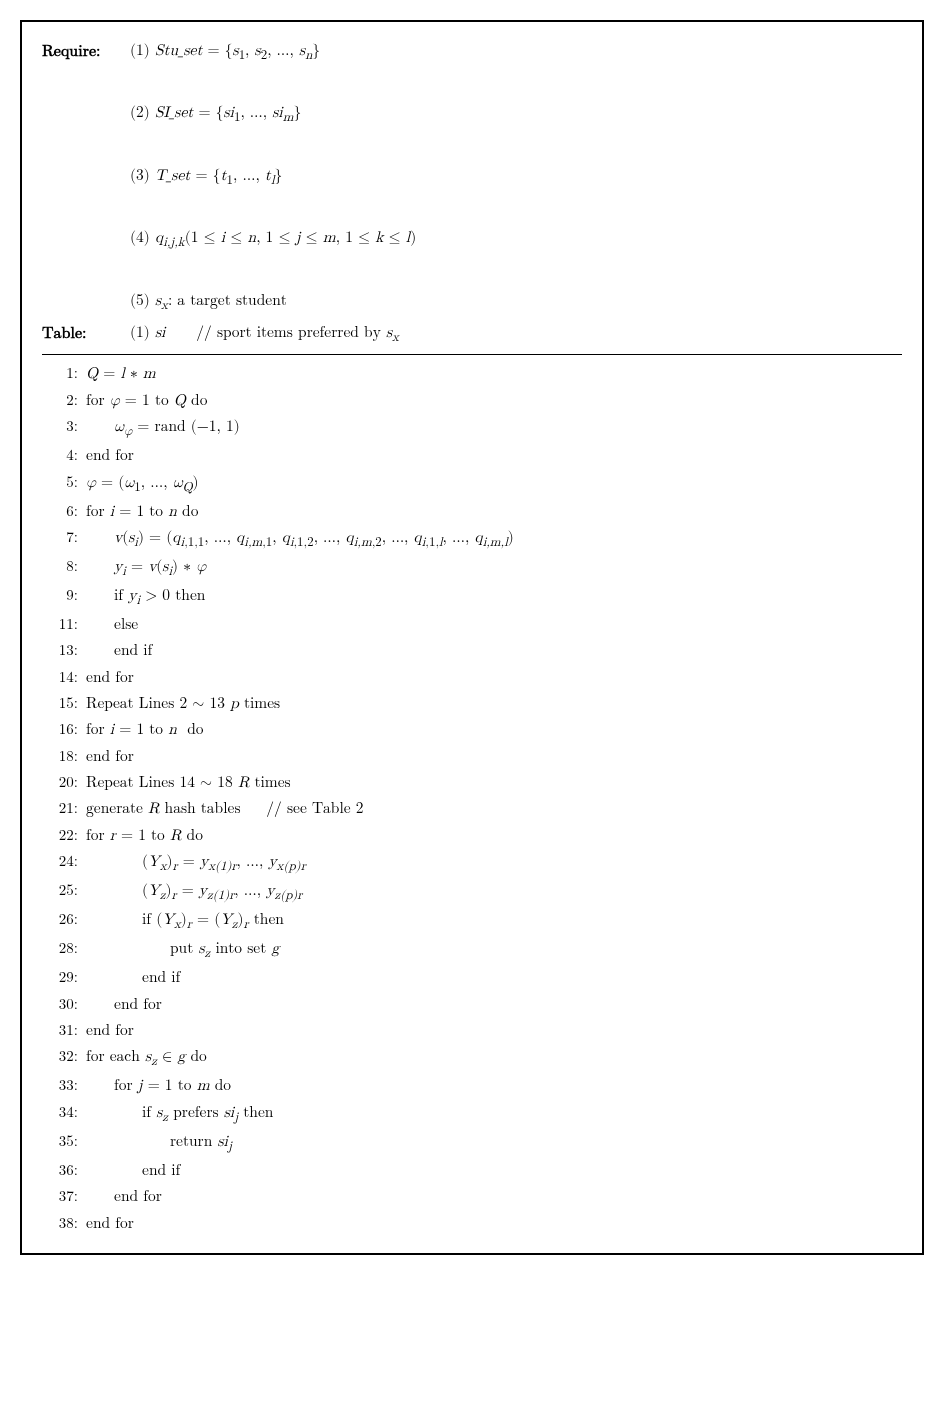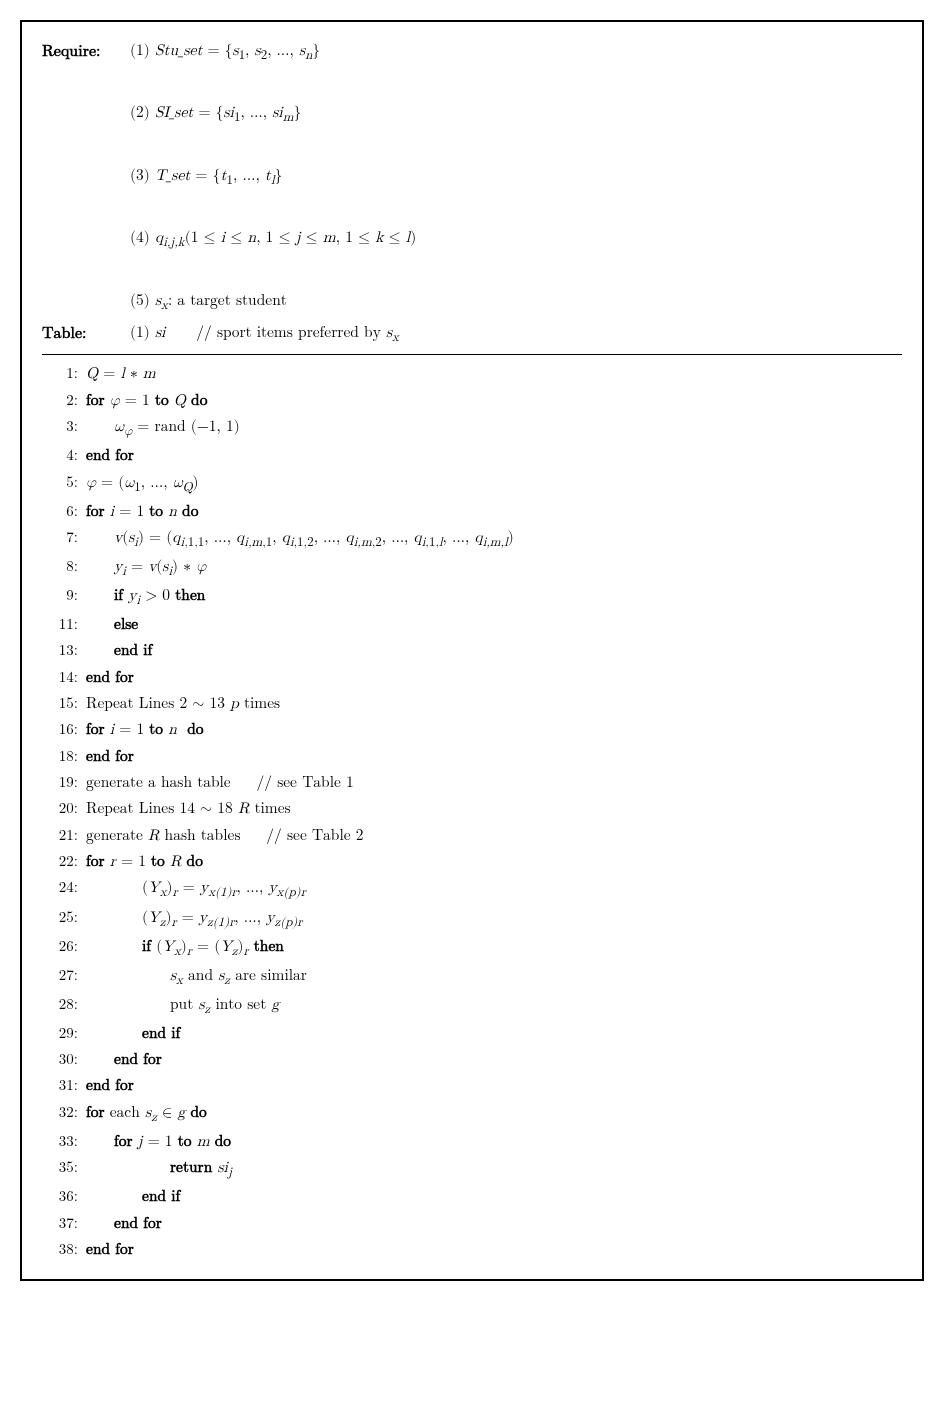--- a/index.html
+++ b/index.html
@@ -77,21 +77,21 @@
 
     .indent-2 {
       padding-left: 56px;
     }
 
     .indent-3 {
       padding-left: 84px;
     }
 
     .kw {
-      font-weight: bold;
+      font-weight: normal;
     }
 
     
     .mi {
       font-style: italic;
     }
 
     .comment {
       font-style: normal;
       font-weight: normal;
@@ -236,26 +236,20 @@
   </div>
 
 
   <div class="algo-line">
     <div class="line-num">18:</div>
     <div class="line-content">
       <span class="kw">end for</span>
     </div>
   </div>
 
-  <div class="algo-line">
-    <div class="line-num">19:</div>
-    <div class="line-content">
-      generate a hash table &nbsp;&nbsp;&nbsp;&nbsp;<span class="comment">// see Table 1</span>
-    </div>
-  </div>
 
   <div class="algo-line">
     <div class="line-num">20:</div>
     <div class="line-content">
       Repeat Lines 14 ∼ 18 <span class="mi">R</span> times
     </div>
   </div>
 
   <div class="algo-line">
     <div class="line-num">21:</div>
@@ -286,26 +280,20 @@
     </div>
   </div>
 
   <div class="algo-line">
     <div class="line-num">26:</div>
     <div class="line-content indent-2">
       <span class="kw">if</span> (<span class="mi">Y<sub>x</sub></span>)<sub><span class="mi">r</span></sub> = (<span class="mi">Y<sub>z</sub></span>)<sub><span class="mi">r</span></sub> <span class="kw">then</span>
     </div>
   </div>
 
-  <div class="algo-line">
-    <div class="line-num">27:</div>
-    <div class="line-content indent-3">
-      <span class="mi">s<sub>x</sub></span> and <span class="mi">s<sub>z</sub></span> are similar
-    </div>
-  </div>
 
   <div class="algo-line">
     <div class="line-num">28:</div>
     <div class="line-content indent-3">
       put <span class="mi">s<sub>z</sub></span> into set <span class="mi">g</span>
     </div>
   </div>
 
   <div class="algo-line">
     <div class="line-num">29:</div>
@@ -335,20 +323,26 @@
     </div>
   </div>
 
   <div class="algo-line">
     <div class="line-num">33:</div>
     <div class="line-content indent-1">
       <span class="kw">for</span> <span class="mi">j</span> = 1 <span class="kw">to</span> <span class="mi">m</span> <span class="kw">do</span>
     </div>
   </div>
 
+  <div class="algo-line">
+    <div class="line-num">34:</div>
+    <div class="line-content indent-2">
+      <span class="kw">if</span> <span class="mi">s<sub>z</sub></span> prefers <span class="mi">si<sub>j</sub></span> <span class="kw">then</span>
+    </div>
+  </div>
 
   <div class="algo-line">
     <div class="line-num">35:</div>
     <div class="line-content indent-3">
       <span class="kw">return</span> <span class="mi">si<sub>j</sub></span>
     </div>
   </div>
 
   <div class="algo-line">
     <div class="line-num">36:</div>

